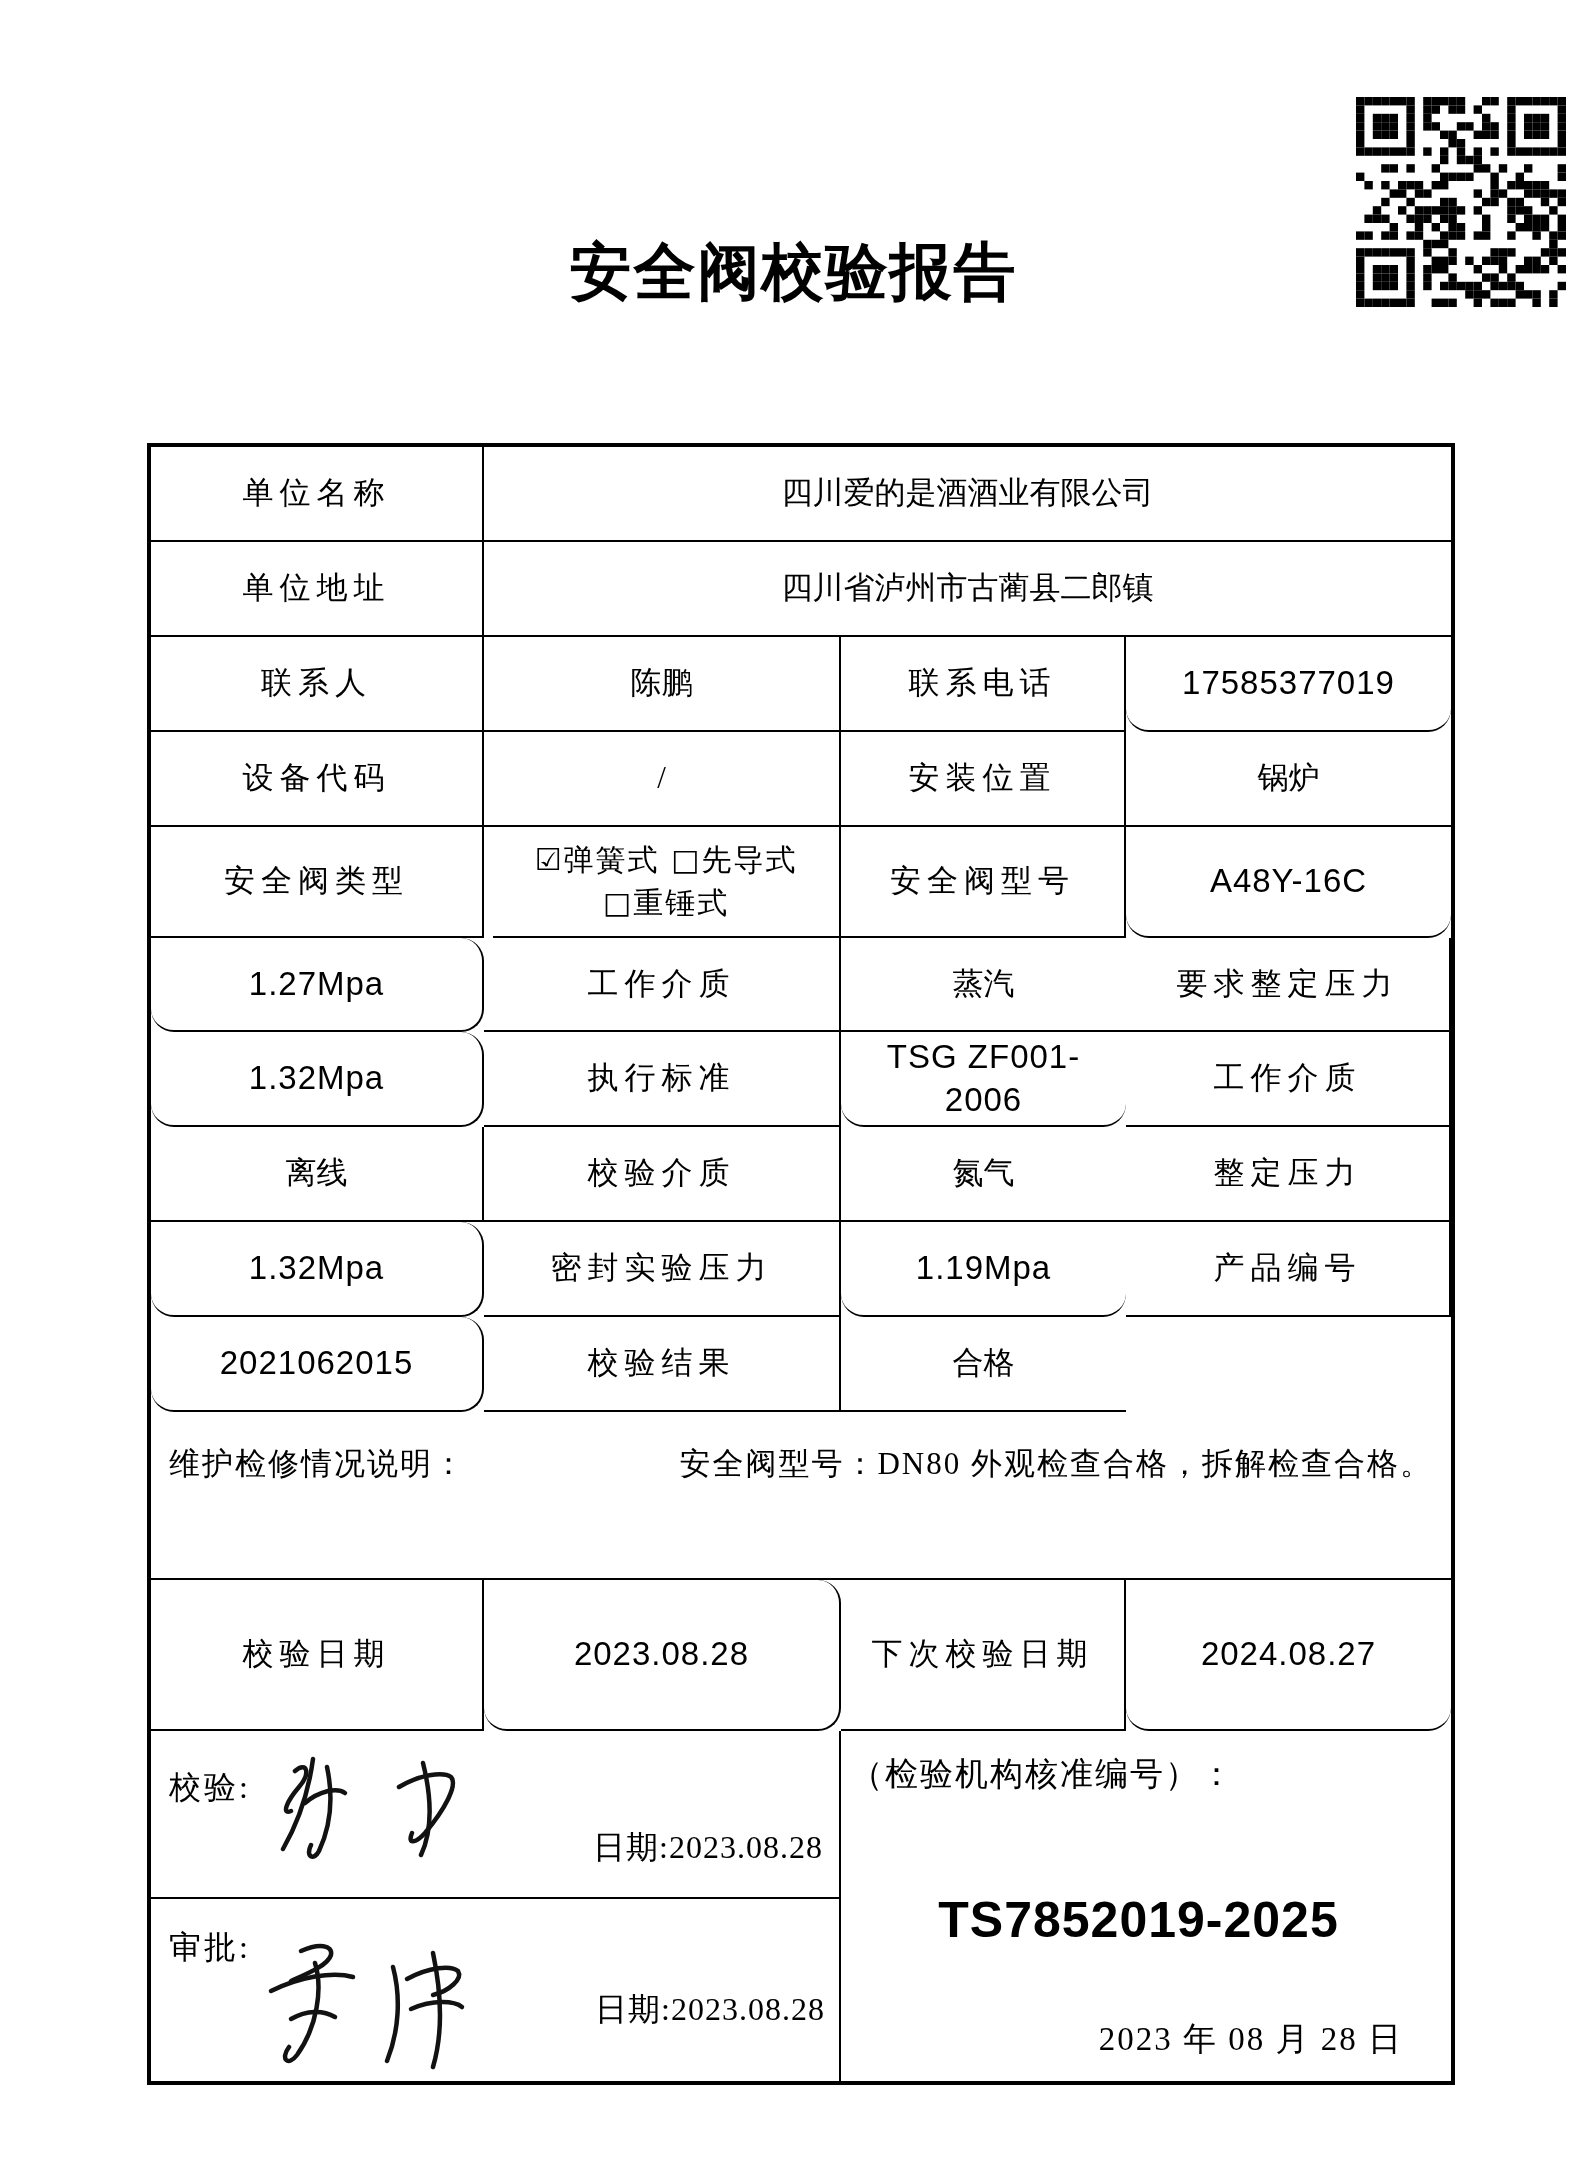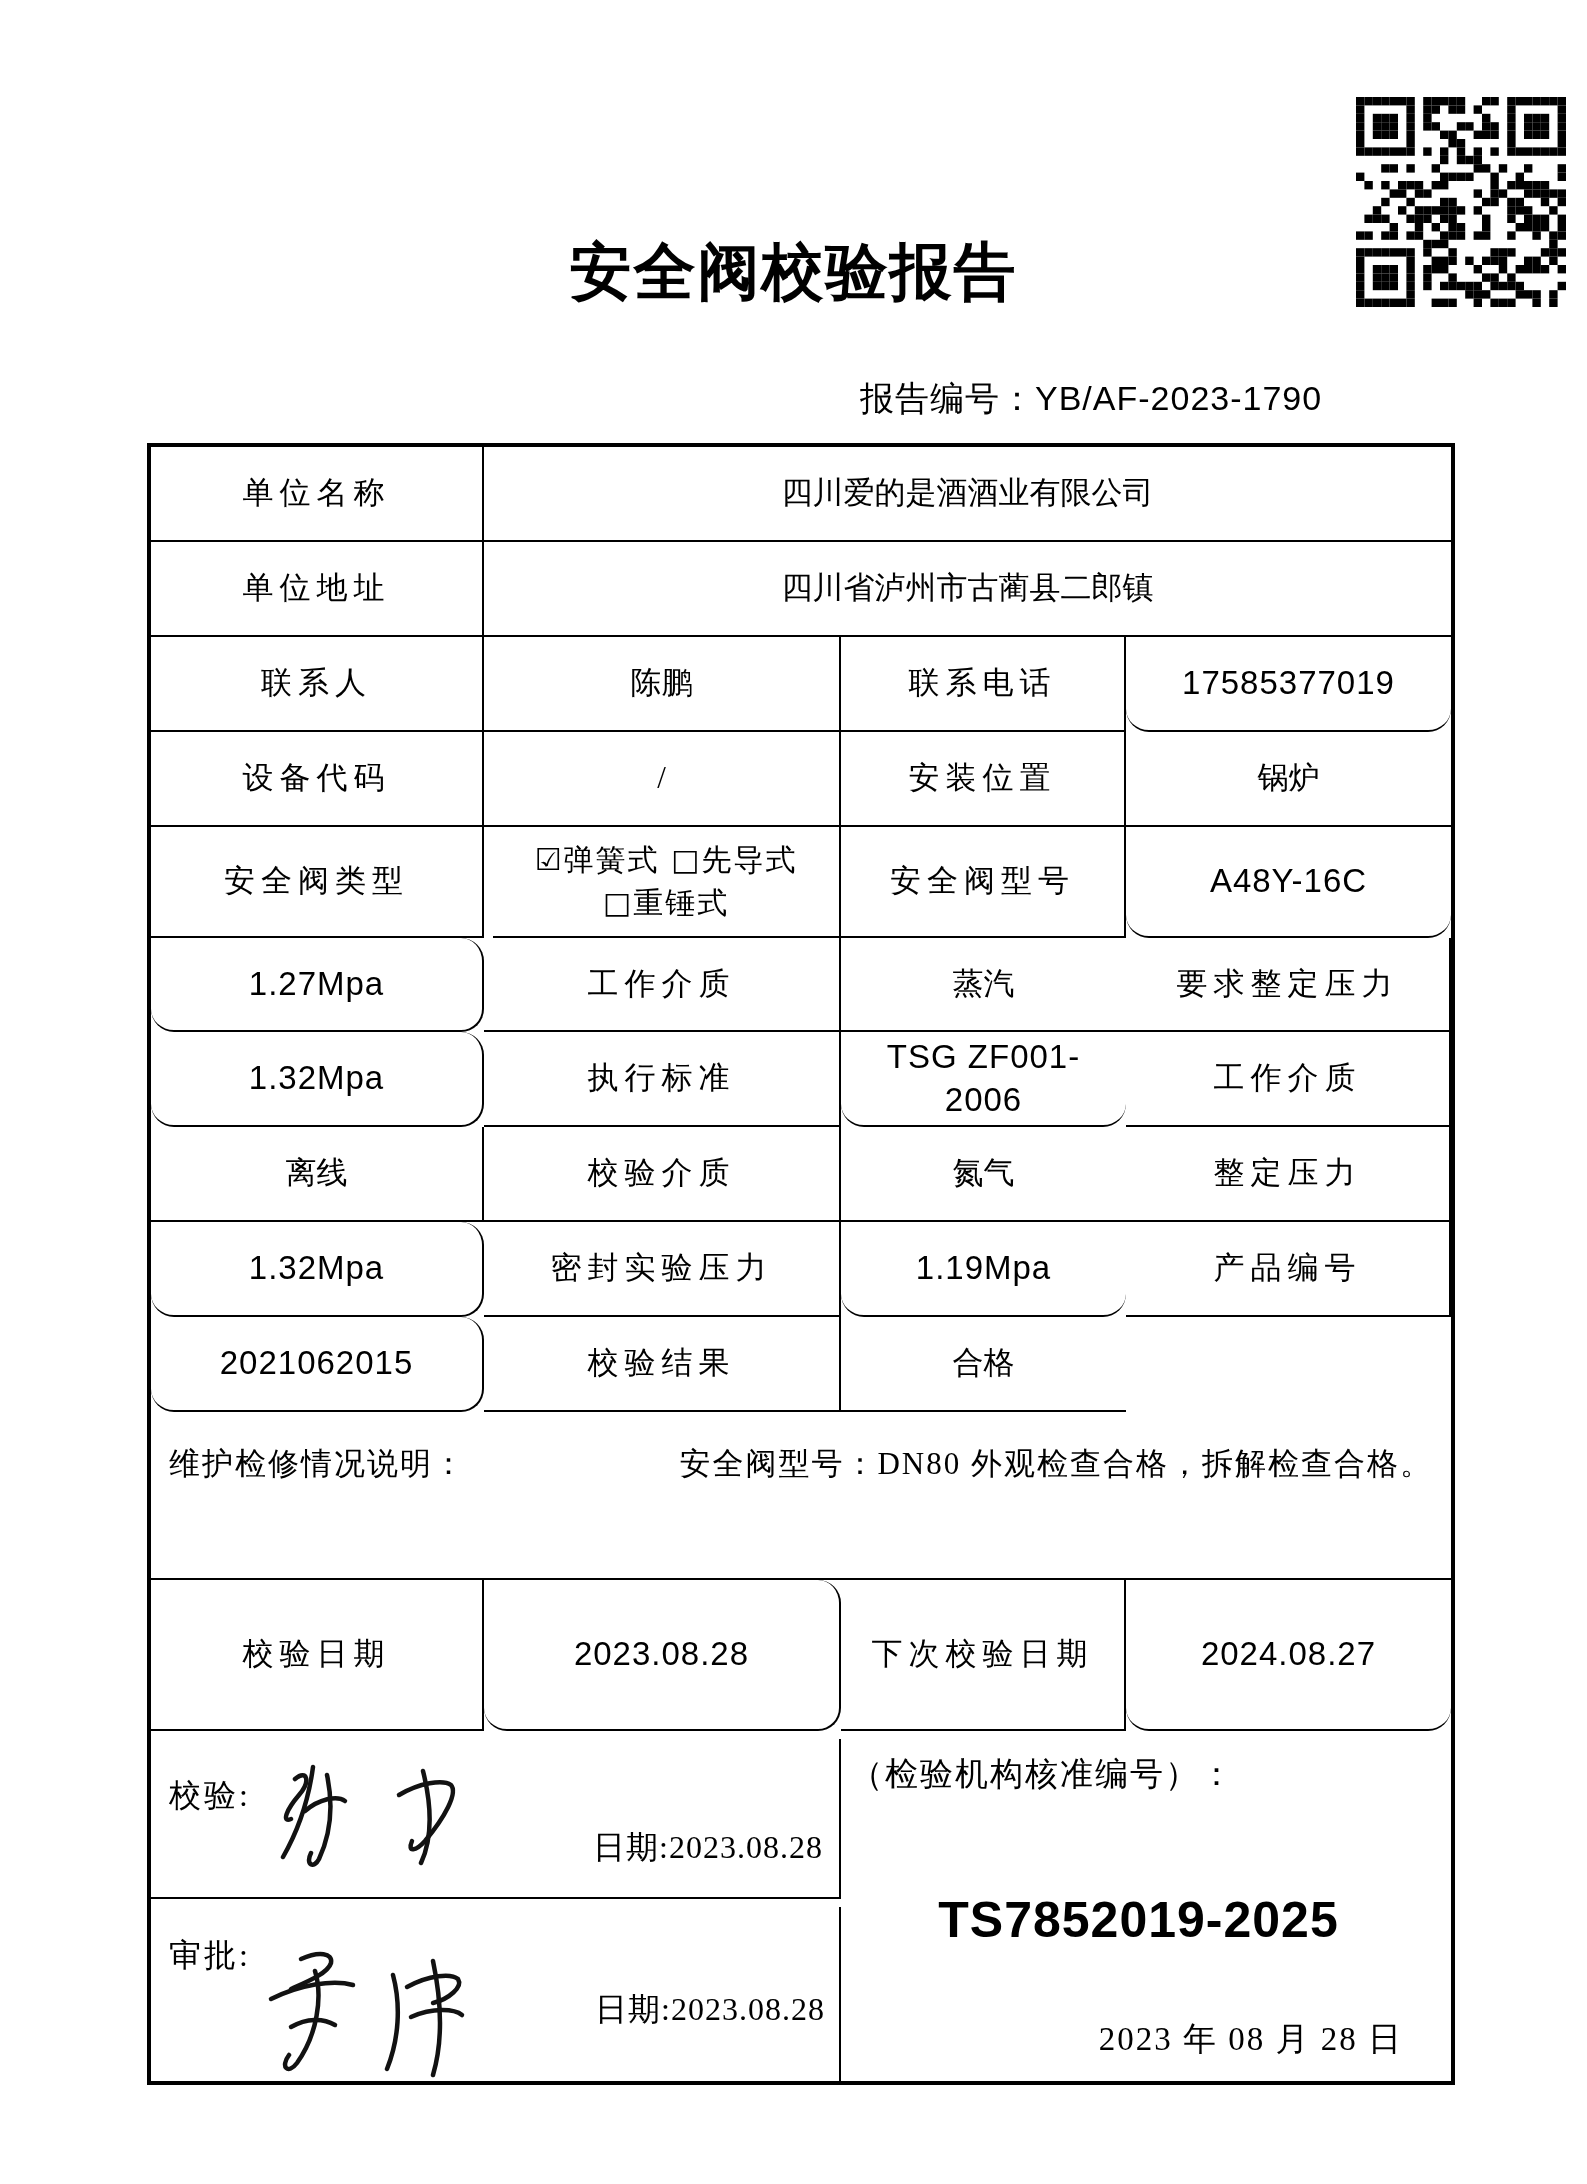--- a/index.html
+++ b/index.html
@@ -37,21 +37,21 @@
   .lbl { letter-spacing:6px; }
   .num { font-family:Liberation Sans, sans-serif; letter-spacing:1px; font-size:33px;border-radius:23px; }
   .vcell {
     flex-direction:column; line-height:1.42; letter-spacing:2px;
     font-family:"DejaVu Sans","Liberation Sans",sans-serif; font-size:30px;margin-left:9px;
   }
   .maint {
     align-items:flex-start; justify-content:space-between;
     text-align:left; padding:32px 18px 28px 18px; letter-spacing:2px;
   }
-  .sig-cell { position:relative; padding:0; display:block;margin-top:8px; }
+  .sig-cell { position:relative; padding:0; display:block; }
   .sig-label { position:absolute; left:18px; font-size:32px; letter-spacing:3px; }
   .sig-svg { position:absolute; }
   .sig-date { position:absolute; font-size:32px; letter-spacing:1px; }
 
   .agency {
     grid-column:3/5; grid-row:13/15; border-right:none; border-bottom:none;
     display:flex; flex-direction:column; align-items:flex-start;
     padding:22px 24px 20px 9px; text-align:left;
   }
   .agency-label { font-size:33px; letter-spacing:2px; }
@@ -374,23 +374,20 @@
         <rect x="134.4" y="201.6" width="8.4" height="8.4" fill="#000"></rect>
         <rect x="142.8" y="201.6" width="8.4" height="8.4" fill="#000"></rect>
         <rect x="151.2" y="201.6" width="8.4" height="8.4" fill="#000"></rect>
         <rect x="176.4" y="201.6" width="8.4" height="8.4" fill="#000"></rect>
         <rect x="193.2" y="201.6" width="8.4" height="8.4" fill="#000"></rect>
       </svg>
   </div>
 
   <div class="title">安全阀校验报告</div>
 
-  <div class="report-no">
-    <span>报告编号：</span><span class="rn-val">YB/AF-2023-1790</span>
-  </div>
 
   <div class="doc-table">
 
     <div class="cell lbl">单位名称</div>
     <div class="cell span3 no-r">四川爱的是酒酒业有限公司</div>
 
     <div class="cell lbl">单位地址</div>
     <div class="cell span3 no-r">四川省泸州市古蔺县二郎镇</div>
 
     <div class="cell lbl">联系人</div>

